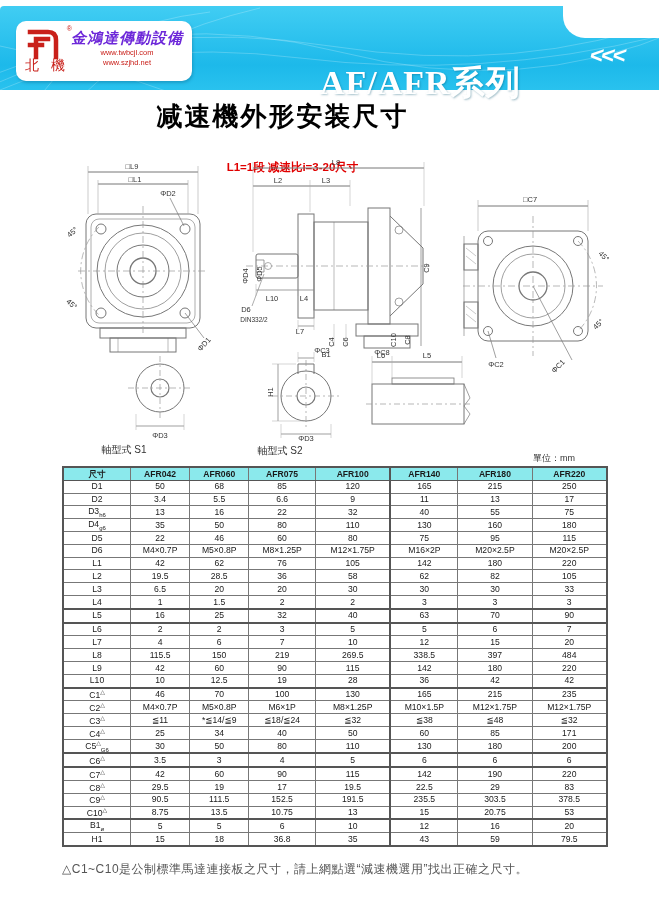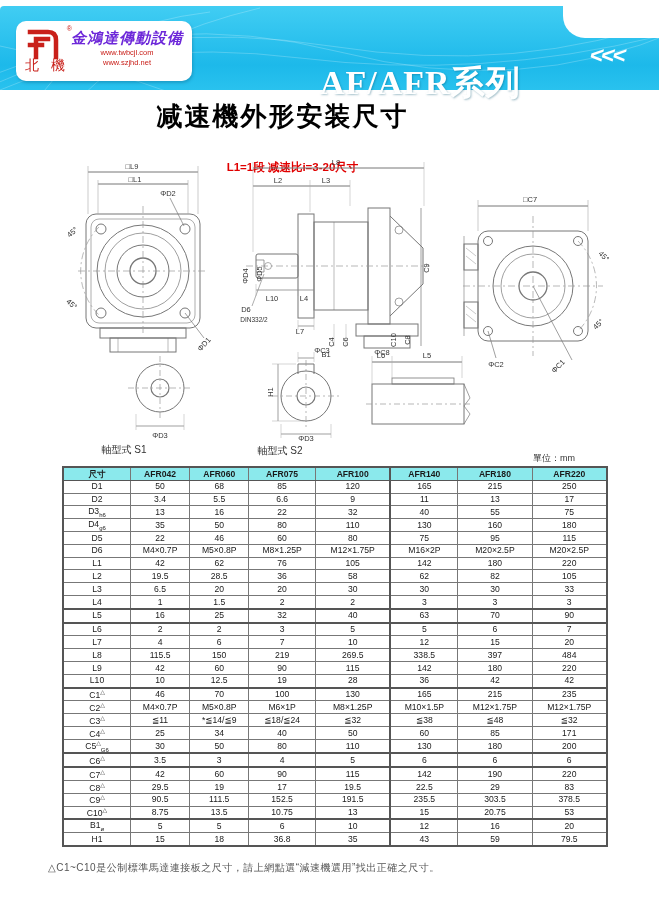--- a/index.html
+++ b/index.html
@@ -55,21 +55,21 @@
   .dim-table th,.dim-table td{border:1px solid #777;height:11.8px;padding:0 1px;
              text-align:center;line-height:1;}
   .dim-table thead th{background:#8be9ec;font-weight:bold;border-bottom:1.5px solid #555;}
   .dim-table tbody th{font-weight:normal;}
   .dim-table tr.sep th,.dim-table tr.sep td{border-top:2px solid #555;}
   .dim-table tr > *:nth-child(5){border-right:2px solid #555;}
   .dim-table tr > *:first-child{width:64px;}
   .dim-table sup{font-size:6px;vertical-align:super;}
   .dim-table sub{font-size:6px;vertical-align:sub;}
 
-  .footnote{position:absolute;left:48px;top:861px;font-size:10px;color:#555;letter-spacing:.5px;}
+  .footnote{position:absolute;left:62px;top:861px;font-size:12px;color:#555;letter-spacing:.5px;}
 </style>
 </head>
 <body>
 
 <div class="top-strip"></div>
 
 <div class="banner">
   <svg class="banner-waves" width="659" height="84">
     <g fill="none" stroke="rgba(255,255,255,0.22)" stroke-width="1">
       <path d="M-10 80 Q140 10 330 40 T 680 10"></path>

